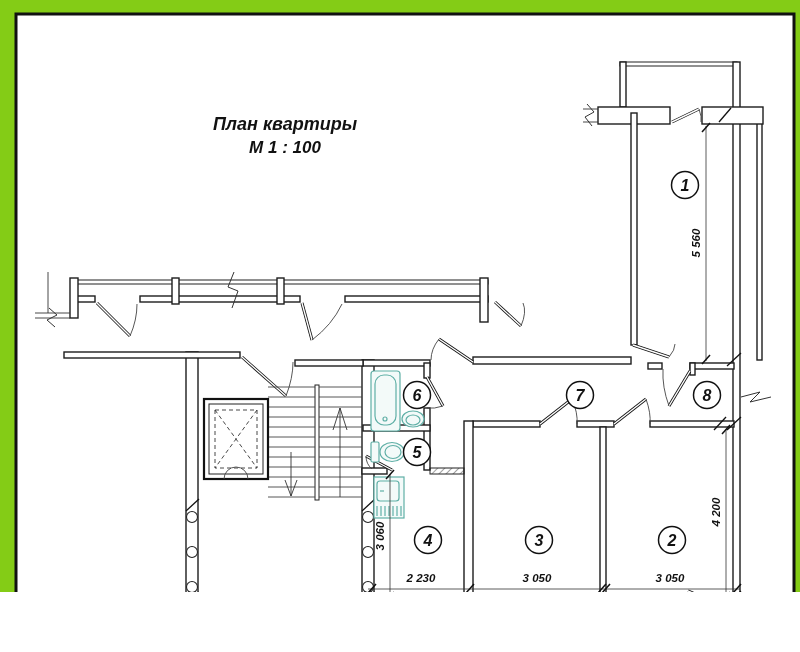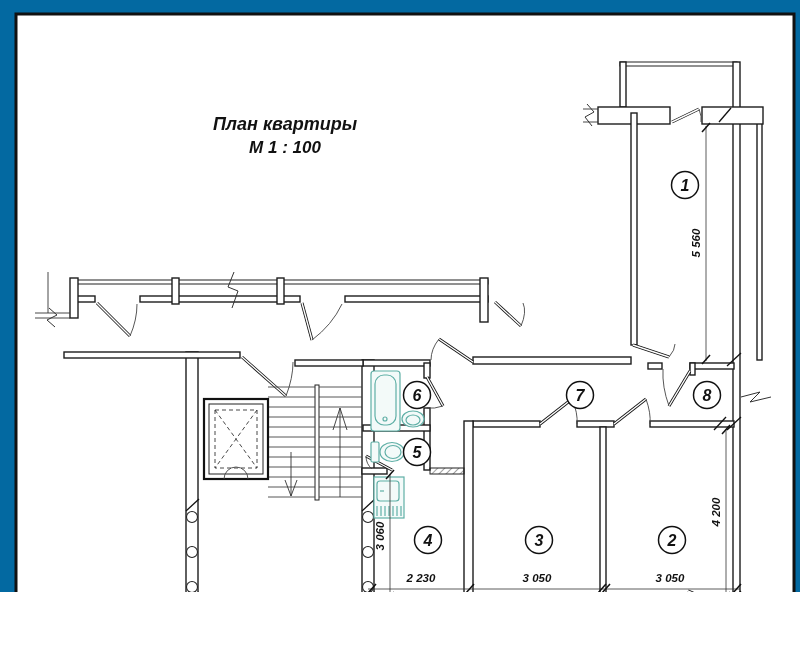--- a/index.html
+++ b/index.html
@@ -1,16 +1,16 @@
 <!DOCTYPE html>
 <html style="--c-wall: #1d1d1d; --c-fixture: #5fafa6; --c-fixture_fill: #f3faf9; --c-window: #c9c9c9;"><head>
 <meta charset="utf-8">
 <style>
   html,body{margin:0;padding:0;background:#fff;}
-  .page{width:800px;height:592px;position:relative;background:#0369a1;font-family:"Liberation Sans",sans-serif;}
+  .page{width:800px;height:592px;position:relative;background:#84cc16;font-family:"Liberation Sans",sans-serif;}
   svg{display:block;}
   .wall{fill:#fff;stroke:var(--c-wall,#1d1d1d);stroke-width:1.4;}
   .pier{fill:#fff;stroke:var(--c-wall,#1d1d1d);stroke-width:1.6;}
   .thin{stroke:#333;stroke-width:.9;fill:none;}
   .rail{fill:#fff;stroke:#222;stroke-width:1;}
   .leafO{stroke:#111;stroke-width:3;fill:none;}
   .leafI{stroke:#fff;stroke-width:1.4;fill:none;}
   .arc{stroke:#444;stroke-width:.9;fill:none;}
   .steps{stroke:#444;stroke-width:.9;}
   .dash{stroke:#333;stroke-width:.9;fill:none;stroke-dasharray:4 3;}

